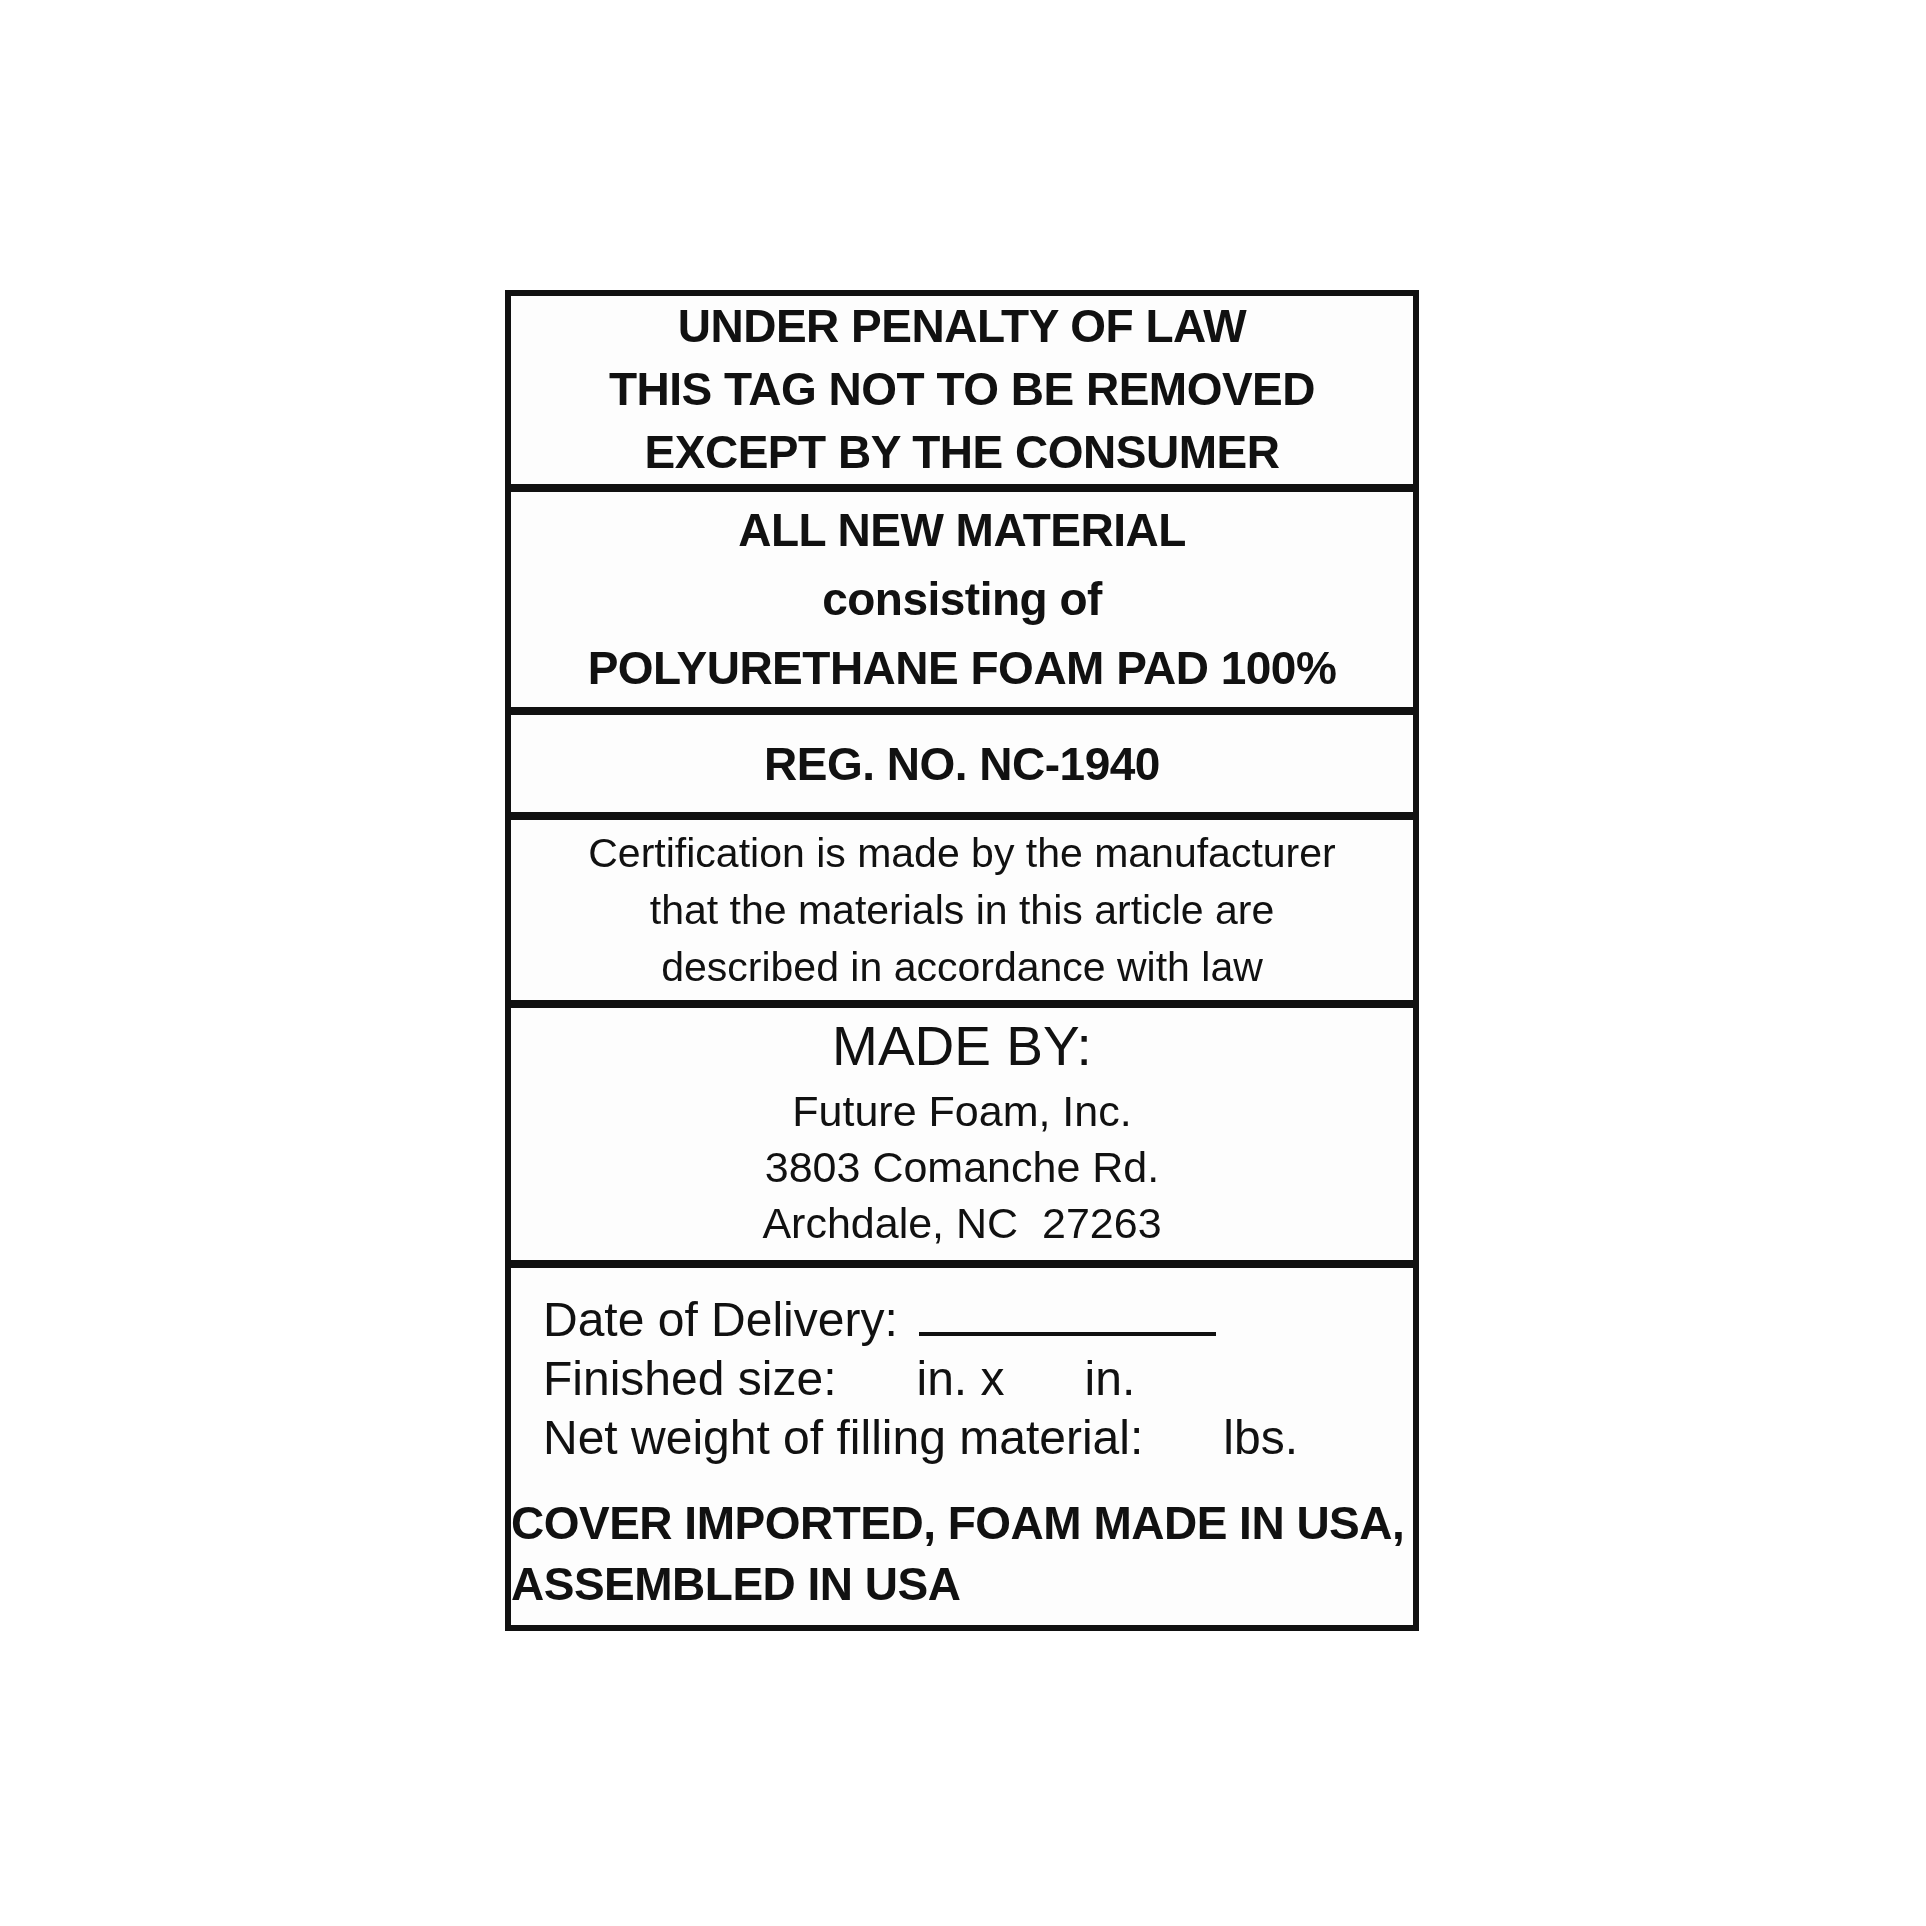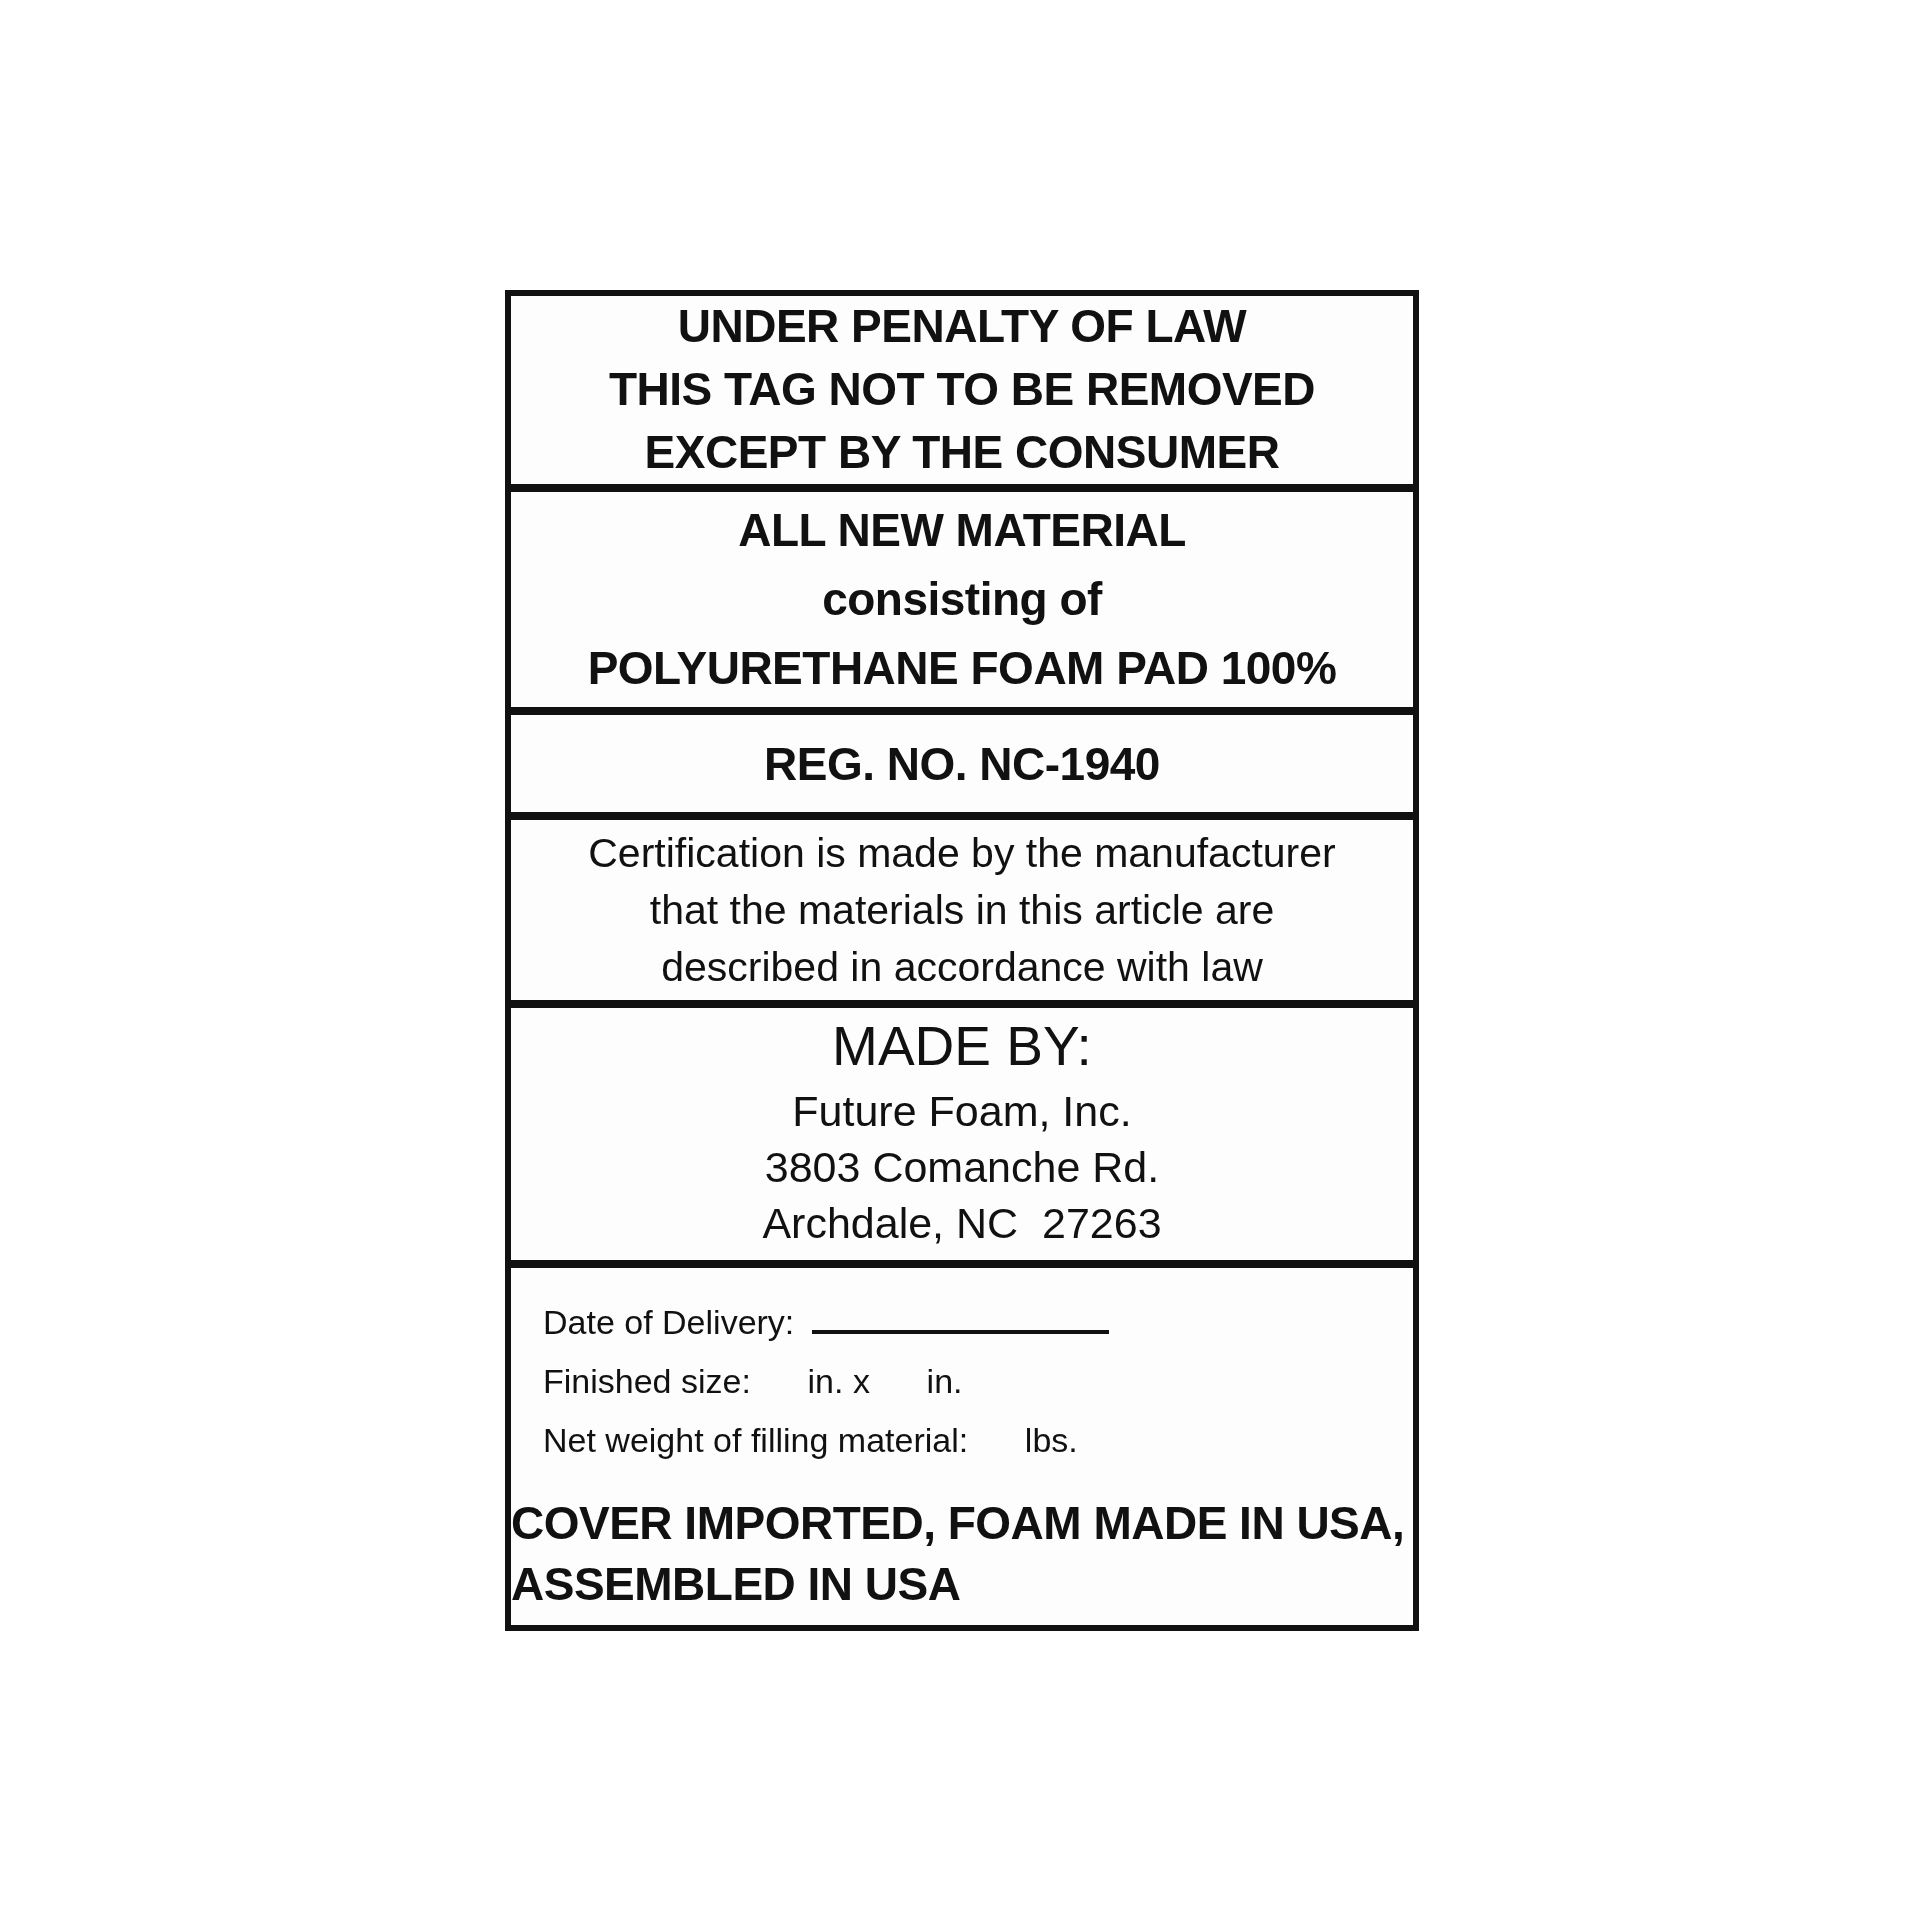--- a/index.html
+++ b/index.html
@@ -69,21 +69,21 @@
     font-weight: normal;
     line-height: 61px;
     margin-bottom: 6px;
   }
   .addr-line {
     font-size: 43px;
     font-weight: normal;
     line-height: 56px;
   }
   .detail-line {
-    font-size: 34px;
+    font-size: 48px;
     font-weight: normal;
     line-height: 59px;
     padding-left: 32px;
   }
   .blank-line {
     display: inline-block;
     width: 297px;
     border-bottom: 4px solid #111111;
     height: 40px;
     vertical-align: baseline;

